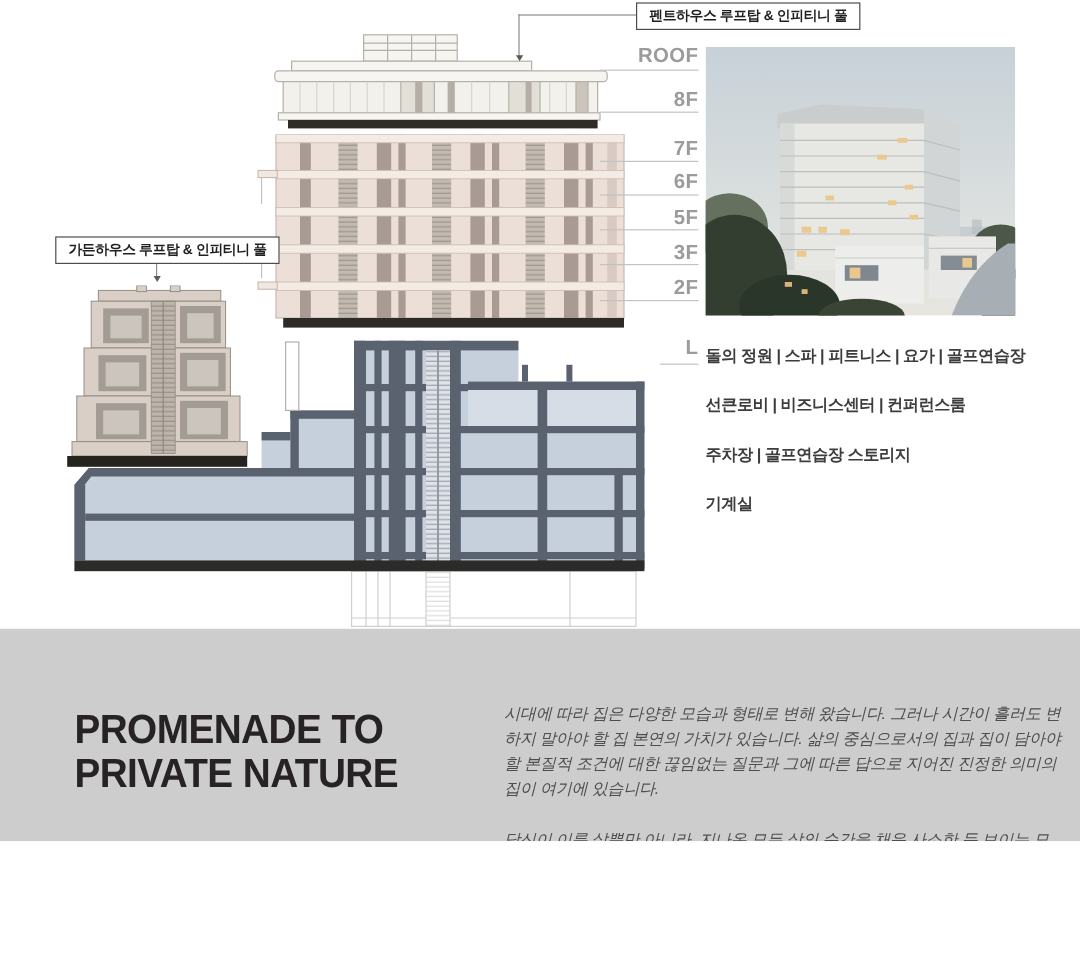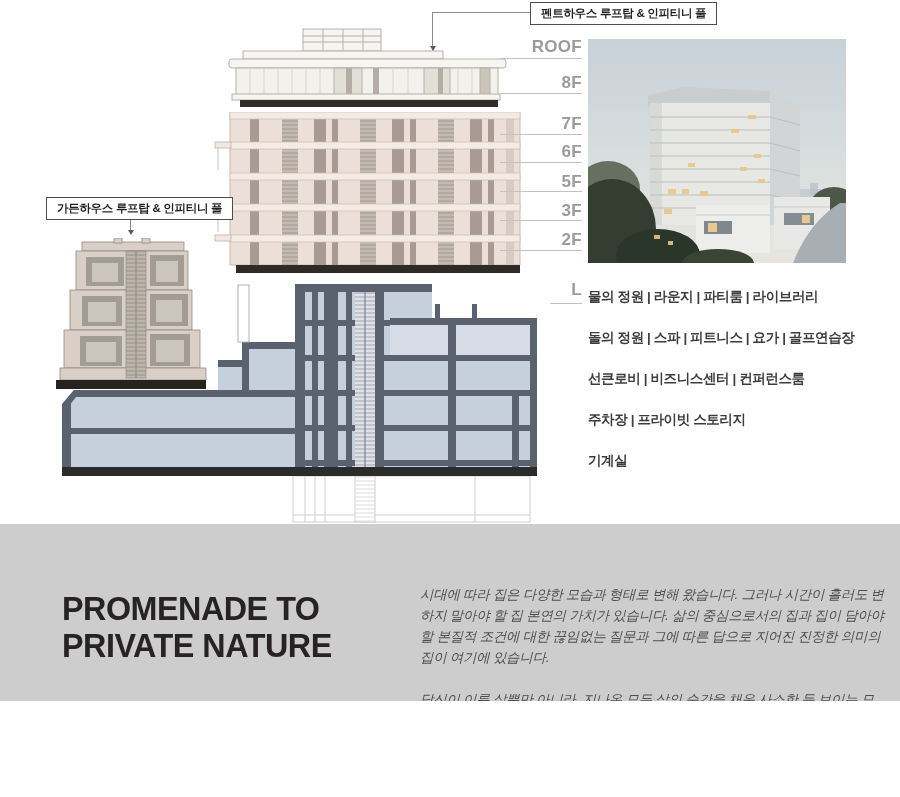--- a/index.html
+++ b/index.html
@@ -320,24 +320,23 @@
       <i class="fline" style="top:191px"></i>
       <span class="flabel" style="top:204px">3F</span>
       <i class="fline" style="top:220px"></i>
       <span class="flabel" style="top:233px">2F</span>
       <i class="fline" style="top:250px"></i>
       <span class="flabel" style="top:283px">L</span>
       <i class="fline" style="top:303px;left:550px;width:32px"></i>
     </div>
 
     <ul class="amenities">
-      <li>물의 정원 | 라운지 | 파티룸 | 라이브러리</li>
       <li>돌의 정원 | 스파 | 피트니스 | 요가 | 골프연습장</li>
       <li>선큰로비 | 비즈니스센터 | 컨퍼런스룸</li>
-      <li>주차장 | 프라이빗 스토리지</li>
+      <li>주차장 | 골프연습장 스토리지</li>
       <li>기계실</li>
     </ul>
   </div>
 
   <div class="intro">
     <h1>
       <span style="display:block">PROMENADE TO</span>
       <span style="display:block">PRIVATE NATURE</span>
     </h1>
     <div class="copy">

